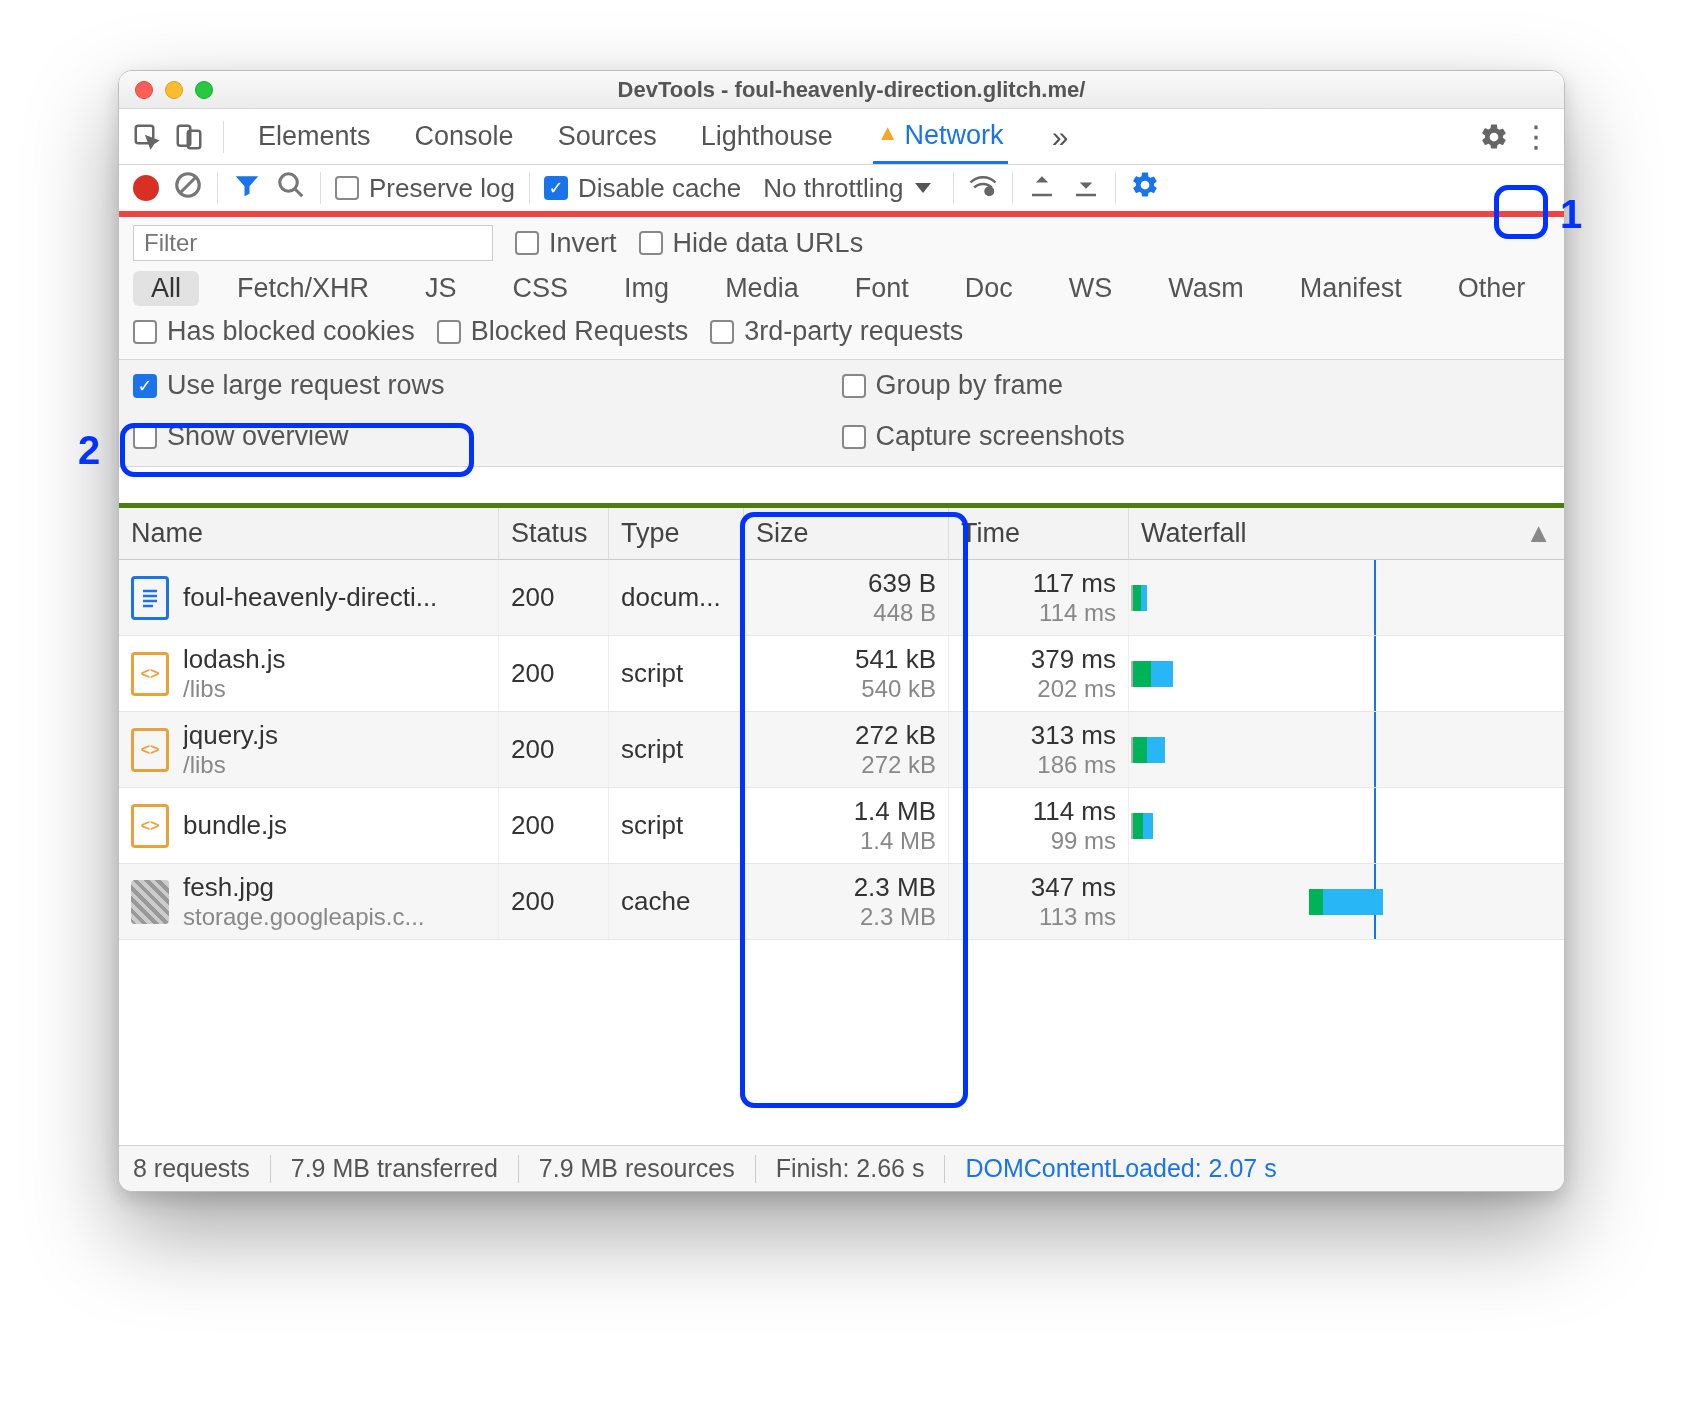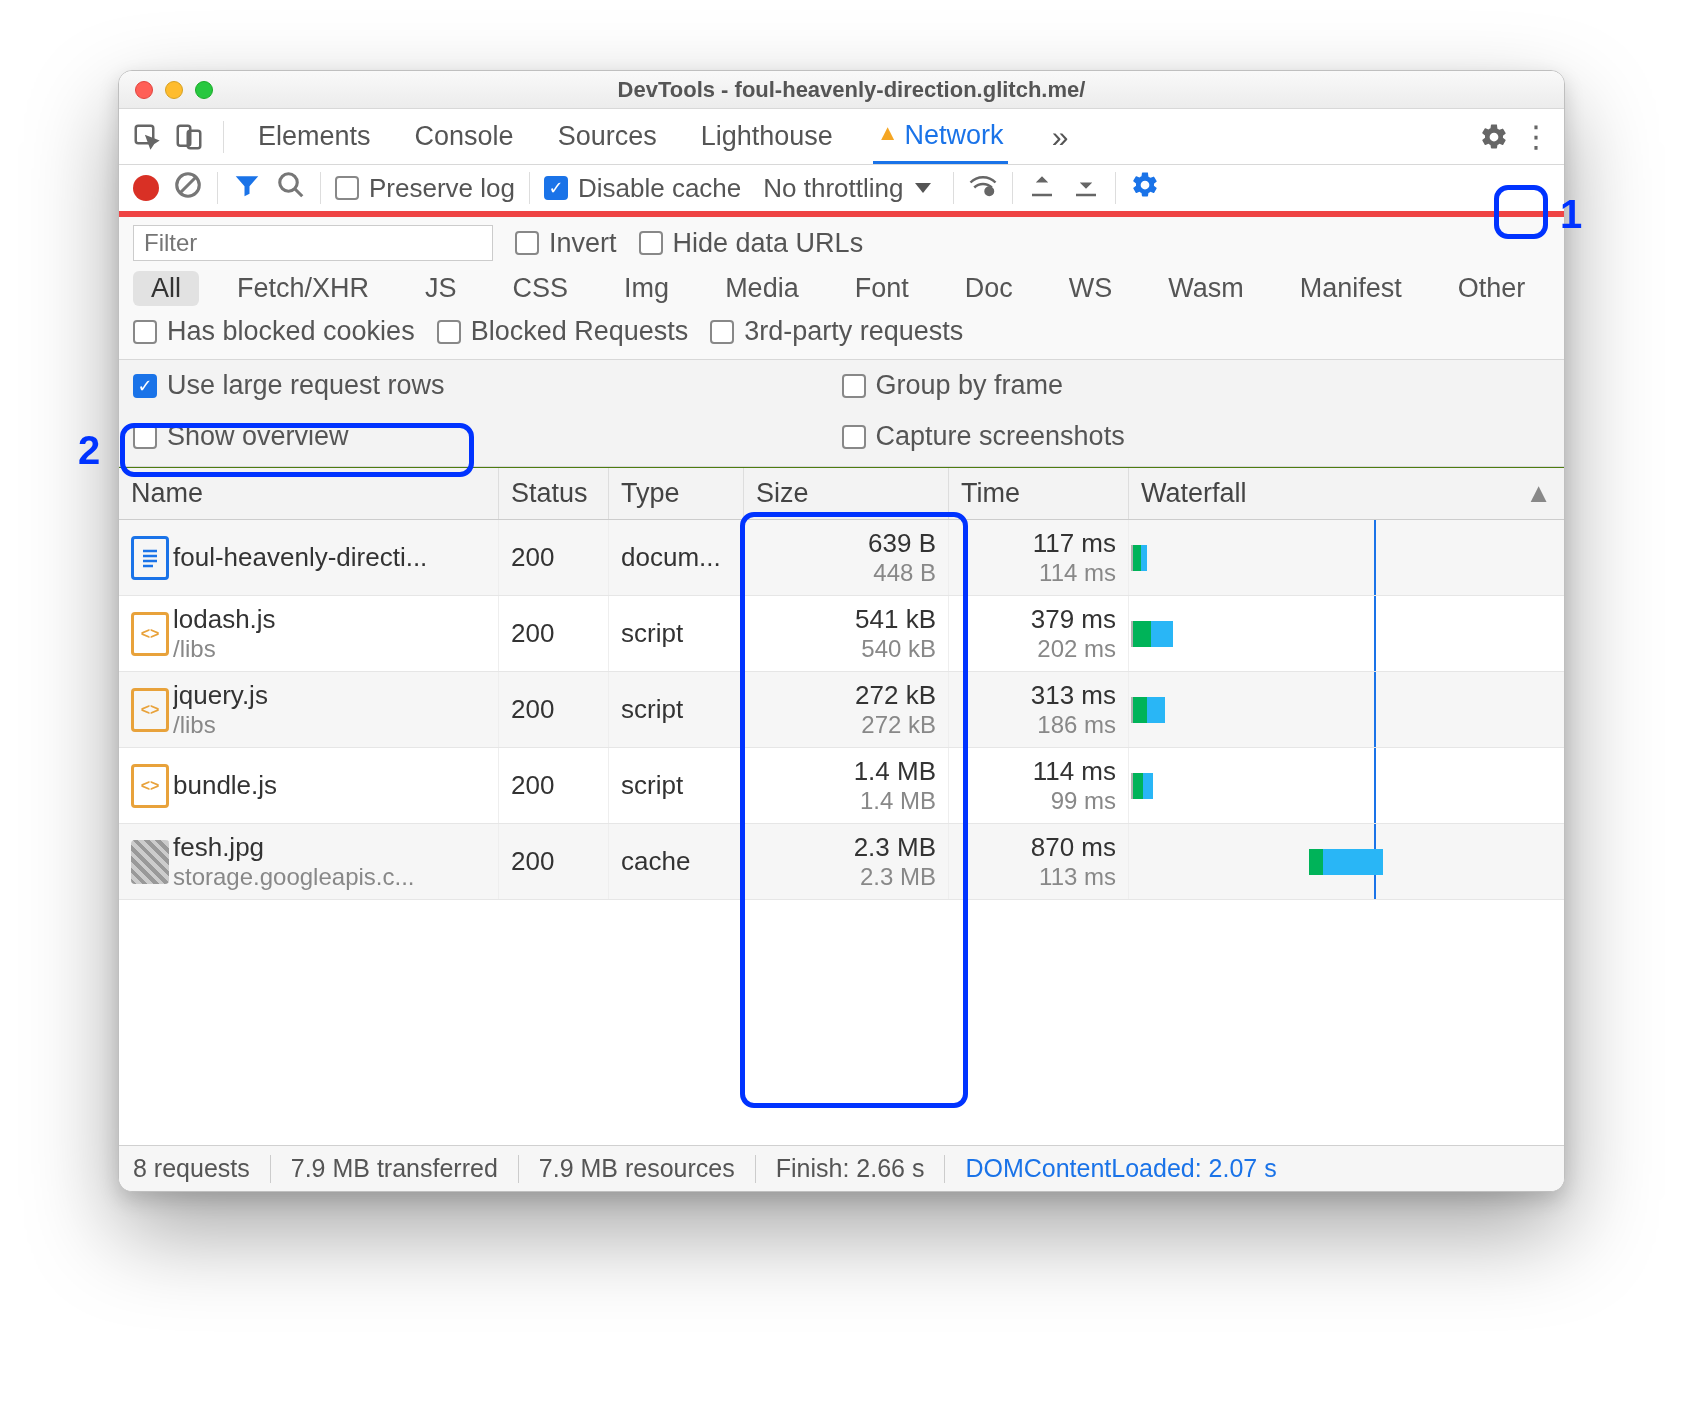--- a/index.html
+++ b/index.html
@@ -152,22 +152,23 @@
     background: var(--panel-header);
     font-size: 27px;
     color: #555;
     display: grid;
     grid-template-columns: 1fr 1fr;
     row-gap: 20px;
   }
 
   
   .table {
-    border-top: 1px solid #4d7c0f;
+    border-top: 5px solid #4d7c0f;
     font-size: 27px;
+    margin-top: 36px;
   }
   .th-row, .td-row {
     display: grid;
     grid-template-columns: 380px 110px 135px 205px 180px 1fr;
     align-items: stretch;
   }
   .th-row {
     background: var(--panel-header);
     height: 52px;
     border-bottom: 1px solid #ccc;
@@ -187,21 +188,21 @@
   .td {
     display:flex; flex-direction:column; justify-content:center;
     padding: 0 12px;
     border-right: 1px solid #eee;
     overflow: hidden; white-space: nowrap; text-overflow: ellipsis;
   }
   .td:last-child { border-right: none; }
   .td .line1 { font-size: 26px; color: #333; overflow:hidden; text-overflow:ellipsis; }
   .td .line2 { font-size: 24px; color: var(--text-muted); overflow:hidden; text-overflow:ellipsis; }
   .td.right .line1, .td.right .line2 { text-align: right; }
-  .name-cell { display:flex; align-items:center; gap: 4px; }
+  .name-cell { display:flex; align-items:center; gap: 14px; }
   .file-icon {
     width: 38px; height: 44px;
     border: 3px solid #e8a23b;
     border-radius: 4px;
     position: relative;
     display:flex; align-items:center; justify-content:center;
     font-size:16px; color:#e8a23b; font-weight:700;
   }
   .file-icon.doc {
     border-color: #1a73e8; color:#1a73e8;
@@ -590,21 +591,21 @@
               <div class="line1">200</div>
             </div>
             <div class="td">
               <div class="line1">cache</div>
             </div>
             <div class="td right">
               <div class="line1">2.3 MB</div>
               <div class="line2">2.3 MB</div>
             </div>
             <div class="td right">
-              <div class="line1">870 ms</div>
+              <div class="line1">347 ms</div>
               <div class="line2">113 ms</div>
             </div>
             <div class="td waterfall-cell">
               <div class="wf-line" style="left: 245px;"></div>
               <div class="wf-bar" style="left: 180px;">
                 <div class="wf-seg" style="background: rgb(0, 179, 89); width: 14px;"></div>
                 <div class="wf-seg" style="background: rgb(41, 182, 246); width: 60px;"></div>
               </div>
             </div>
           </div>

